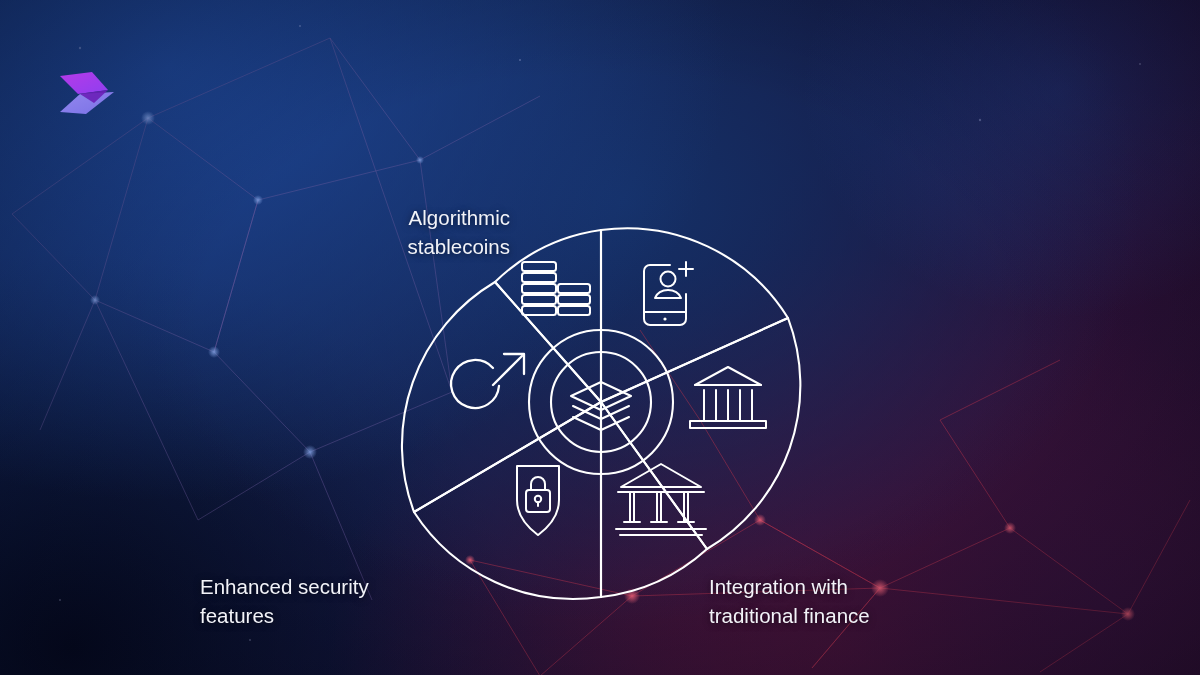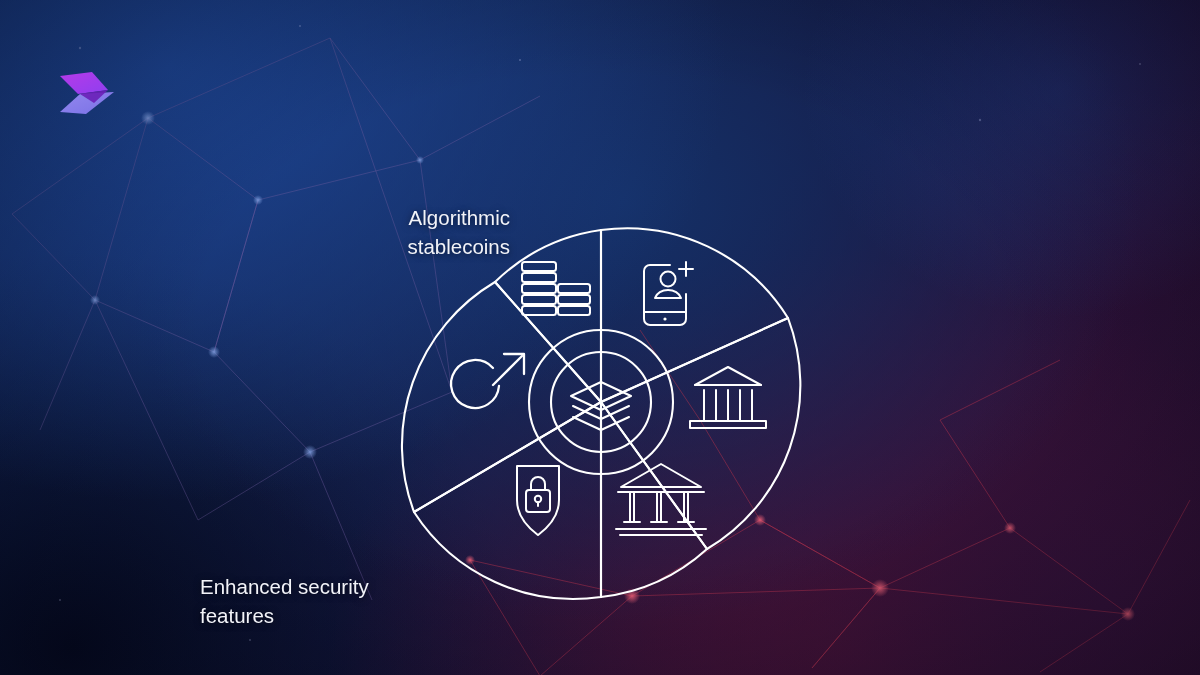--- a/index.html
+++ b/index.html
@@ -241,18 +241,20 @@
       <path d="M95,213 L124,184"></path>
       <path d="M106,182 L126,182 L126,202"></path>
     </g>
   </svg>
 
   <div class="lbl lbl-algorithmic">Algorithmic
 stablecoins</div>
 
 
 
+  <div class="lbl lbl-integration">Integration with
+traditional finance</div>
 
   <div class="lbl lbl-security">Enhanced security
 features</div>
 
 
 </div>
 
 </body></html>

